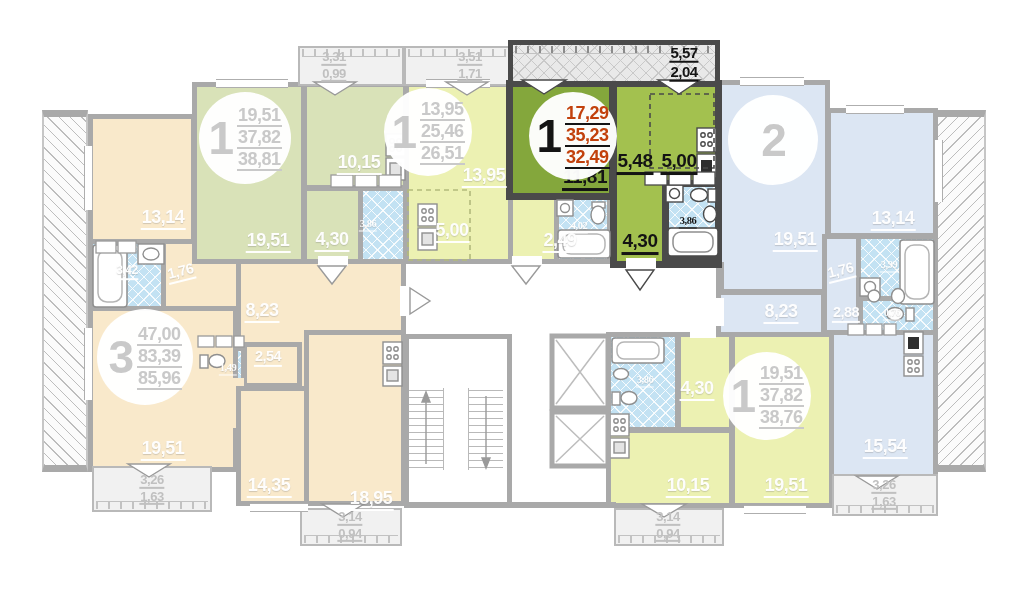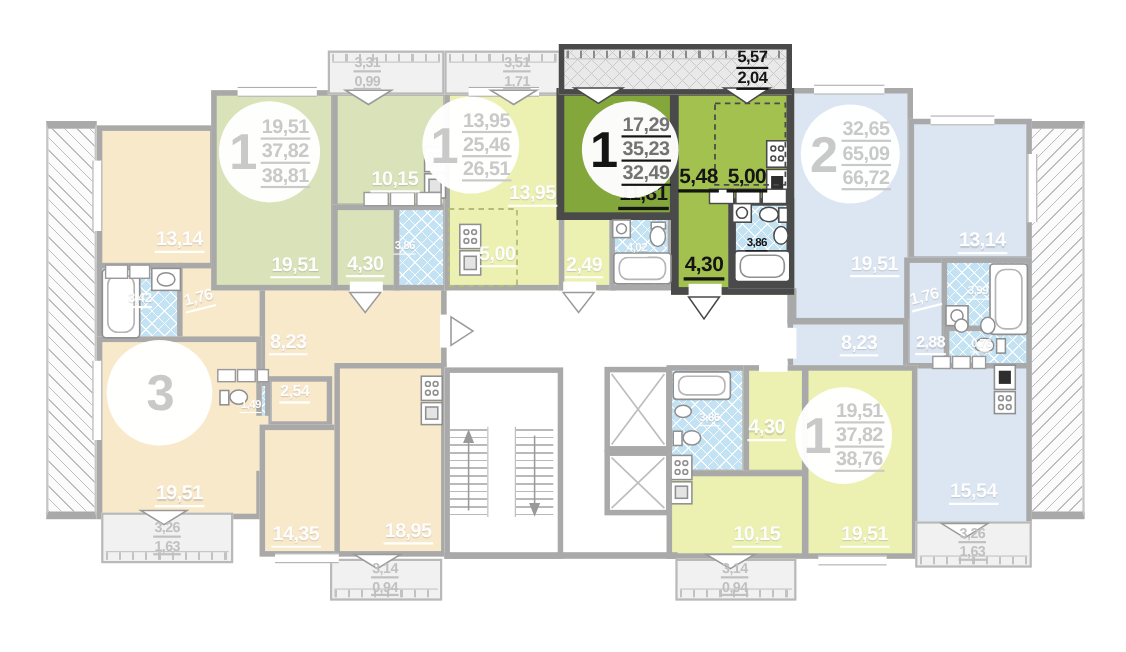--- a/index.html
+++ b/index.html
@@ -33,35 +33,35 @@
   svg.fx{position:absolute;left:0;top:0;z-index:3;pointer-events:none;}
   .stairs-flight{position:absolute;z-index:2;
      background:repeating-linear-gradient(180deg,#b9b9b9 0 1.5px,transparent 1.5px 7px);}
   .stairs-core{position:absolute;z-index:2;box-sizing:border-box;
      border-left:1.5px solid #b9b9b9;border-right:1.5px solid #b9b9b9;background:#fff;}
   .lbl{position:absolute;z-index:4;transform:translate(-50%,-50%);white-space:nowrap;
      font-weight:700;line-height:1.05;letter-spacing:-0.5px;padding:0 1px 1px 1px;}
   .lw{font-size:18px;color:rgba(255,255,255,.96);border-bottom:2.5px solid rgba(255,255,255,.96);
      text-shadow:0 1px 1px rgba(110,110,110,.28);}
   .lb{font-size:19px;color:#141414;border-bottom:3px solid #141414;text-shadow:none;}
-  .md{font-size:14.5px;} .sm{font-size:12px;} .xs{font-size:10.5px;border-bottom-width:1.5px;}
+  .md{font-size:14.5px;} .sm{font-size:12px;} .xs{font-size:10.5px;border-bottom-width:1.5px;font-family:Liberation Serif, serif;}
   .rot{transform:translate(-50%,-50%) rotate(-14deg);}
   .blbl{position:absolute;z-index:4;transform:translate(-50%,-50%);display:flex;flex-direction:column;
      align-items:center;gap:1px;}
   .blbl span{font-weight:700;font-size:13px;line-height:1.05;color:#c0c0c0;
      border-bottom:2px solid #c0c0c0;letter-spacing:-0.5px;padding:0 1px;}
   .blbl.dark span{color:#141414;border-color:#141414;font-size:15px;border-bottom-width:2.5px;}
   .aptc{position:absolute;z-index:4;border-radius:50%;background:rgba(255,255,255,.97);
      display:flex;align-items:center;justify-content:center;gap:5px;}
   .aptc .num{font-size:46px;font-weight:700;color:#c9c9c9;letter-spacing:-2px;}
   .aptc .areas{display:flex;flex-direction:column;align-items:center;}
   .aptc .areas span{font-size:18px;font-weight:700;color:#c9c9c9;border-bottom:2.5px solid #c9c9c9;
      line-height:1.12;letter-spacing:-0.5px;padding:0 1px;}
   .aptc.sel .num{color:#141414;}
-  .aptc.sel .areas span{color:#737373;border-color:#141414;}
+  .aptc.sel .areas span{color:#c2410c;border-color:#141414;}
 </style>
 </head>
 <body>
 
 <div id="plan">
 
   <div class="hatch" style="left:42px;top:110px;width:46px;height:362px"></div>
   <div class="hatch rev" style="left:936px;top:110px;width:50px;height:362px"></div>
 
   <div>
@@ -304,30 +304,30 @@
   </svg>
 
   <div class="lbl lw" style="left:163px;top:219px">13,14</div>
   <div class="lbl lw sm" style="left:127px;top:272px">3,42</div>
   <div class="lbl lw md rot" style="left:181px;top:273px">1,76</div>
   <div class="lbl lw" style="left:262px;top:312px">8,23</div>
   <div class="lbl lw xs" style="left:228px;top:369px">1,49</div>
   <div class="lbl lw md" style="left:268px;top:358px">2,54</div>
   <div class="lbl lw" style="left:163px;top:450px">19,51</div>
   <div class="lbl lw" style="left:269px;top:487px">14,35</div>
-  <div class="lbl lw" style="left:371px;top:484px">18,95</div>
+  <div class="lbl lw" style="left:371px;top:500px">18,95</div>
 
   <div class="lbl lw" style="left:268px;top:242px">19,51</div>
   <div class="lbl lw" style="left:359px;top:164px">10,15</div>
   <div class="lbl lw" style="left:332px;top:241px">4,30</div>
   <div class="lbl lw xs" style="left:368px;top:225px">3,86</div>
 
   <div class="lbl lw" style="left:484px;top:177px">13,95</div>
   <div class="lbl lw" style="left:452px;top:232px">5,00</div>
-  <div class="lbl lw" style="left:531px;top:242px">2,49</div>
+  <div class="lbl lw" style="left:560px;top:242px">2,49</div>
   <div class="lbl lw xs" style="left:579px;top:227px">4,02</div>
 
   <div class="lbl lb" style="left:585px;top:179px">11,81</div>
   <div class="lbl lb" style="left:635px;top:163px">5,48</div>
   <div class="lbl lb" style="left:679px;top:163px">5,00</div>
   <div class="lbl lb xs" style="left:688px;top:222px">3,86</div>
   <div class="lbl lb" style="left:640px;top:243px">4,30</div>
 
   <div class="lbl lw" style="left:795px;top:241px">19,51</div>
   <div class="lbl lw" style="left:893px;top:220px">13,14</div>
@@ -367,20 +367,25 @@
     <span>3,14</span>
       <span>0,94</span>
     </div>
   <div class="blbl" style="left:884px;top:494px">
     <span>3,26</span>
       <span>1,63</span>
     </div>
 
   <div class="aptc" style="left:97px;top:309px;width:96px;height:96px">
     <span class="num">3</span>
+    <span class="areas">
+      <span>47,00</span>
+        <span>83,39</span>
+        <span>85,96</span>
+      </span>
   </div>
   <div class="aptc" style="left:199px;top:92px;width:92px;height:92px">
     <span class="num">1</span>
     <span class="areas">
       <span>19,51</span>
         <span>37,82</span>
         <span>38,81</span>
       </span>
   </div>
   <div class="aptc" style="left:384px;top:88px;width:88px;height:88px">
@@ -394,25 +399,20 @@
   <div class="aptc sel" style="left:529px;top:92px;width:88px;height:88px">
     <span class="num">1</span>
     <span class="areas">
       <span>17,29</span>
         <span>35,23</span>
         <span>32,49</span>
       </span>
   </div>
   <div class="aptc" style="left:728px;top:95px;width:90px;height:90px">
     <span class="num">2</span>
-    <span class="areas">
-      <span>32,65</span>
-        <span>65,09</span>
-        <span>66,72</span>
-      </span>
   </div>
   <div class="aptc" style="left:723px;top:352px;width:88px;height:88px">
     <span class="num">1</span>
     <span class="areas">
       <span>19,51</span>
         <span>37,82</span>
         <span>38,76</span>
       </span>
   </div>
 

